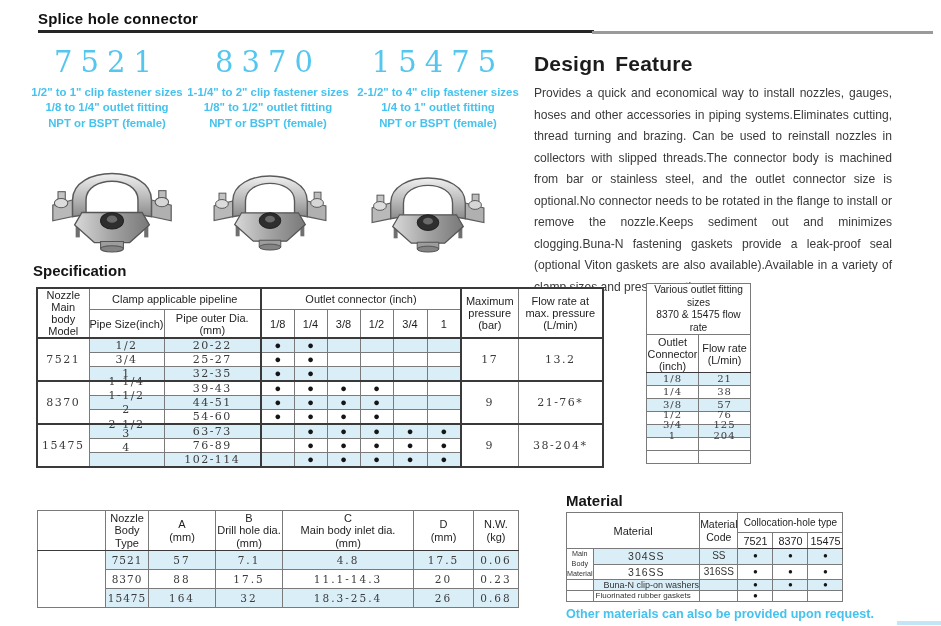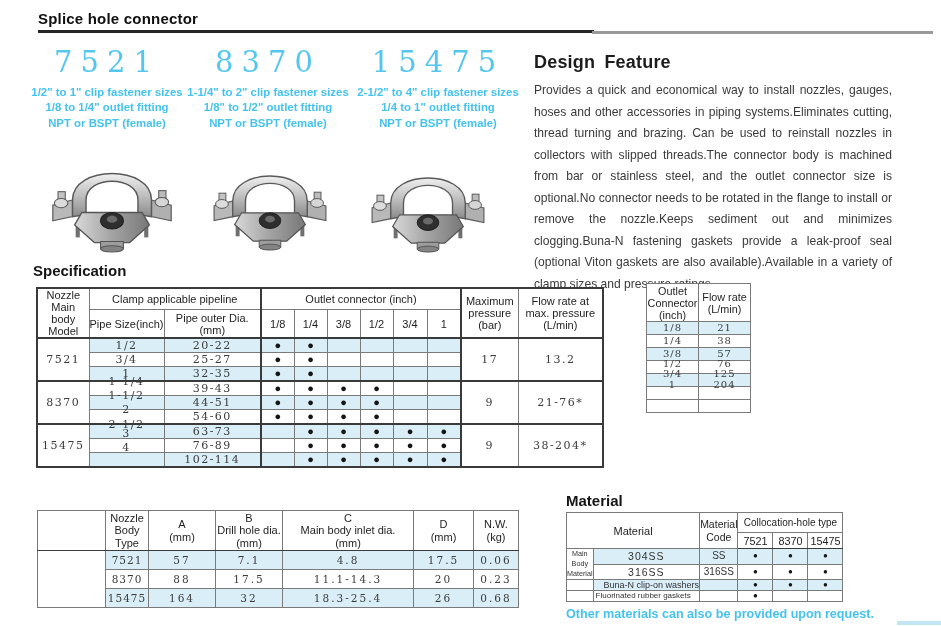--- a/index.html
+++ b/index.html
@@ -12,21 +12,21 @@
 .rule2{position:absolute;left:592px;top:31px;width:341px;height:2.5px;background:#9a9a9a}
 
 
 .product{position:absolute;text-align:center;color:#45c3ee}
 .product .model{font-family:"DejaVu Serif",serif;font-size:29px;font-weight:400;letter-spacing:8px;color:#55c6ee;line-height:36px}
 .product .desc{margin-top:5px;font-size:11.4px;line-height:15.4px;font-weight:bold;color:#45c3ee}
 .pimg{position:absolute}
 
 
 .design{position:absolute;left:534px;top:52px;width:358px}
-.design h2{font-size:18px;color:#1c1c1c;letter-spacing:.2px;word-spacing:4px;font-weight:bold}
+.design h2{font-size:21px;color:#1c1c1c;letter-spacing:.2px;word-spacing:4px;font-weight:bold}
 .design p{margin-top:7px;font-size:12.1px;line-height:21.55px;text-align:justify;color:#3a3a3a}
 
 
 .sec-h{position:absolute;font-size:15px;font-weight:bold;color:#151515}
 
 
 table{border-collapse:collapse;table-layout:fixed;background:#fff}
 th,td{padding:0;text-align:center;vertical-align:middle;font-weight:400;color:#222;overflow:visible}
 .pre{white-space:pre-line}
 .s{background:#daeef8}
@@ -315,20 +315,24 @@
   </table>
 
 
   <table class="flow">
     <colgroup>
         <col style="width:52px">
         <col style="width:52px">
       </colgroup>
     <thead>
       <tr>
+        <th colspan="2" class="ft pre">Various outlet fitting sizes
+8370 &amp; 15475 flow rate</th>
+      </tr>
+      <tr>
         <th class="fh pre">Outlet
 Connector
 (inch)</th>
         <th class="fh pre">Flow rate
 (L/min)</th>
       </tr>
     </thead>
     <tbody>
       <tr>
           <td><span class="flab">1/8</span></td>

